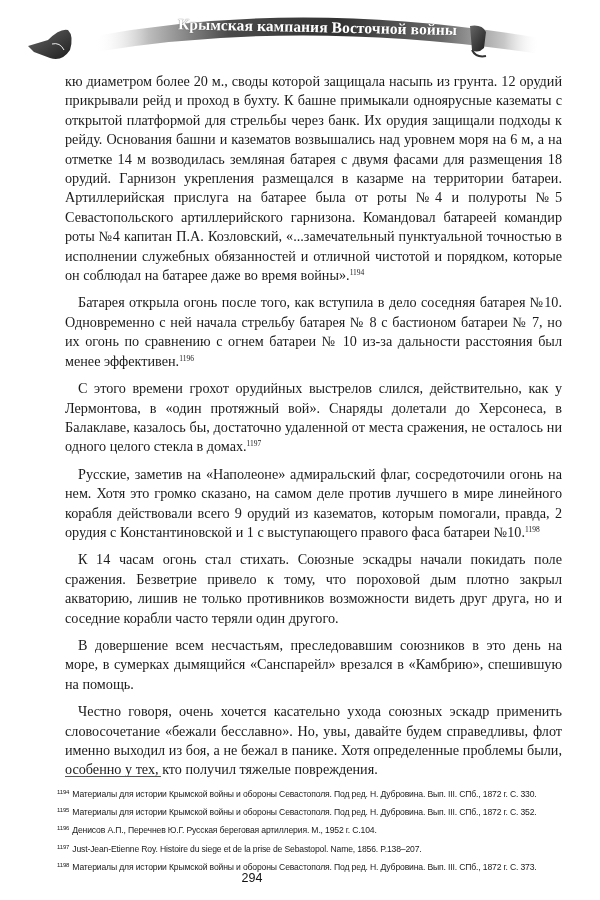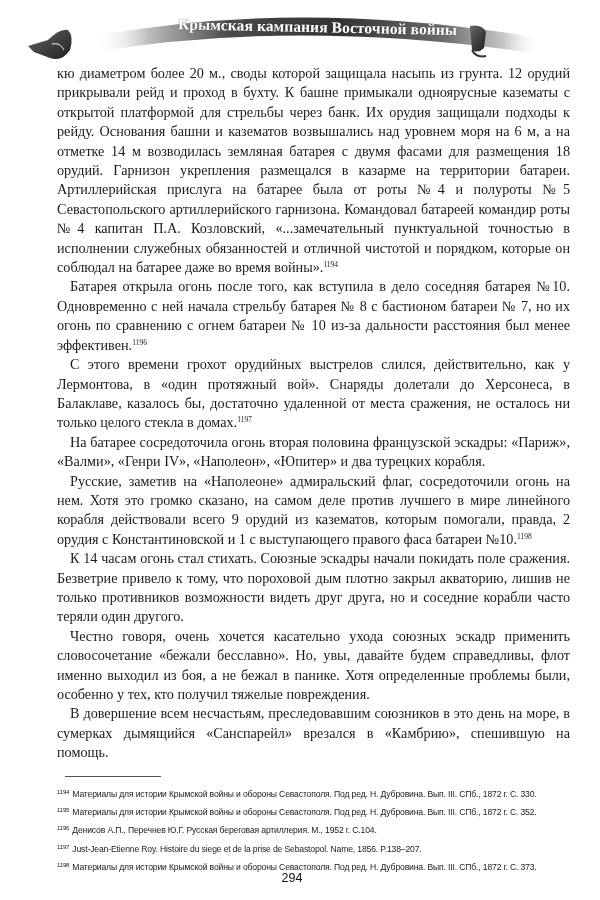--- a/index.html
+++ b/index.html
@@ -12,34 +12,34 @@
   .banner-title {
     position: absolute; left: 178px; top: 18px; width: 260px;
     font-family: "Liberation Serif", serif; font-weight: bold; font-size: 15.5px; color: #ffffff;
     letter-spacing: 0.1px; transform: rotate(1.2deg); white-space: nowrap;
     text-shadow: 0 0 1px #333;
   }
   .body-text {
     position: absolute; left: 57px; top: 64px; width: 513px;
     font-size: 14.2px; line-height: 19.4px; text-align: justify;
   }
-  .body-text p { margin: 0; text-indent: 13px; }
+  .body-text p { margin: 8px; text-indent: 13px; }
   .body-text p.cont { text-indent: 0; }
   sup { font-size: 7.5px; vertical-align: 5px; line-height: 0; }
   .fn-rule { position: absolute; left: 65px; top: 776px; width: 96px; height: 1px; background: #555; }
   .footnotes {
     position: absolute; left: 57px; top: 784px; width: 520px;
     font-family: "Liberation Sans", "DejaVu Sans", sans-serif; font-size: 8.6px; line-height: 16.2px;
     color: #1a1a1a; letter-spacing: -0.15px;
   }
   .footnote { white-space: nowrap; }
   .footnote .num { font-size: 6px; vertical-align: 3px; margin-right: 3px; }
   .page-number {
     position: absolute; left: 0; top: 871px; width: 504px; text-align: center;
-    font-family: "Liberation Sans", sans-serif; font-size: 12.5px; color: #111; margin-left: 40px;
+    font-family: "Liberation Sans", sans-serif; font-size: 12.5px; color: #111;
   }
 </style>
 </head>
 <body>
 
 <div class="banner">
   <svg width="600" height="62" viewBox="0 0 600 62">
     <defs>
       <linearGradient id="rib" x1="0" y1="0" x2="1" y2="0">
         <stop offset="0" stop-color="#ffffff" stop-opacity="0"></stop>
@@ -63,26 +63,25 @@
 
     <path d="M470 26 Q 482 24 486 32 L 484 48 Q 478 54 472 50 Z" fill="url(#curl)"></path>
     <path d="M472 50 Q 476 58 486 56" stroke="#333" stroke-width="2" fill="none"></path>
   </svg>
   <div class="banner-title">Крымская кампания Восточной войны</div>
 </div>
 
 <div class="body-text">
   <p class="cont"><span>кю диаметром более 20 м., своды которой защищала насыпь из грунта. 12 орудий прикрывали рейд и проход в бухту. К башне примыкали одноярусные казематы с открытой платформой для стрельбы через банк. Их орудия защищали подходы к рейду. Основания башни и казематов возвышались над уровнем моря на 6 м, а на отметке 14 м возводилась земляная батарея с двумя фасами для размещения 18 орудий. Гарнизон укрепления размещался в казарме на территории батареи. Артиллерийская прислуга на батарее была от роты №4 и полуроты №5 Севастопольского артиллерийского гарнизона. Командовал батареей командир роты №4 капитан П.А. Козловский, «...замечательный пунктуальной точностью в исполнении служебных обязанностей и отличной чистотой и порядком, которые он соблюдал на батарее даже во время войны».</span><sup>1194</sup></p>
   <p><span>Батарея открыла огонь после того, как вступила в дело соседняя батарея №10. Одновременно с ней начала стрельбу батарея № 8 с бастионом батареи № 7, но их огонь по сравнению с огнем батареи № 10 из-за дальности расстояния был менее эффективен.</span><sup>1196</sup></p>
-  <p><span>С этого времени грохот орудийных выстрелов слился, действительно, как у Лермонтова, в «один протяжный вой». Снаряды долетали до Херсонеса, в Балаклаве, казалось бы, достаточно удаленной от места сражения, не осталось ни только целого стекла в домах.</span><sup>1197</sup></p>
-  <p><span>На батарее сосредоточила огонь вторая половина французской эскадры: «Париж», «Валми», «Генри IV», «Наполеон», «Юпитер» и два турецких корабля.</span></p>
+  <p><span>С этого времени грохот орудийных выстрелов слился, действительно, как у Лермонтова, в «один протяжный вой». Снаряды долетали до Херсонеса, в Балаклаве, казалось бы, достаточно удаленной от места сражения, не осталось ни одного целого стекла в домах.</span><sup>1197</sup></p>
   <p><span>Русские, заметив на «Наполеоне» адмиральский флаг, сосредоточили огонь на нем. Хотя это громко сказано, на самом деле против лучшего в мире линейного корабля действовали всего 9 орудий из казематов, которым помогали, правда, 2 орудия с Константиновской и 1 с выступающего правого фаса батареи №10.</span><sup>1198</sup></p>
   <p><span>К 14 часам огонь стал стихать. Союзные эскадры начали покидать поле сражения. Безветрие привело к тому, что пороховой дым плотно закрыл акваторию, лишив не только противников возможности видеть друг друга, но и соседние корабли часто теряли один другого.</span></p>
+  <p><span>В довершение всем несчастьям, преследовавшим союзников в это день на море, в сумерках дымящийся «Санспарейл» врезался в «Камбрию», спешившую на помощь.</span></p>
   <p><span>Честно говоря, очень хочется касательно ухода союзных эскадр применить словосочетание «бежали бесславно». Но, увы, давайте будем справедливы, флот именно выходил из боя, а не бежал в панике. Хотя определенные проблемы были, особенно у тех, кто получил тяжелые повреждения.</span></p>
-  <p><span>В довершение всем несчастьям, преследовавшим союзников в это день на море, в сумерках дымящийся «Санспарейл» врезался в «Камбрию», спешившую на помощь.</span></p>
 </div>
 
 <div class="fn-rule"></div>
 
 <div class="footnotes">
   <div class="footnote"><span class="num">1194</span><span>Материалы для истории Крымской войны и обороны Севастополя. Под ред. Н. Дубровина. Вып. III. СПб., 1872 г. С. 330.</span></div>
   <div class="footnote"><span class="num">1195</span><span>Материалы для истории Крымской войны и обороны Севастополя. Под ред. Н. Дубровина. Вып. III. СПб., 1872 г. С. 352.</span></div>
   <div class="footnote"><span class="num">1196</span><span>Денисов А.П., Перечнев Ю.Г. Русская береговая артиллерия. М., 1952 г. С.104.</span></div>
   <div class="footnote"><span class="num">1197</span><span>Just-Jean-Etienne Roy. Histoire du siege et de la prise de Sebastopol. Name, 1856. P.138–207.</span></div>
   <div class="footnote"><span class="num">1198</span><span>Материалы для истории Крымской войны и обороны Севастополя. Под ред. Н. Дубровина. Вып. III. СПб., 1872 г. С. 373.</span></div>

